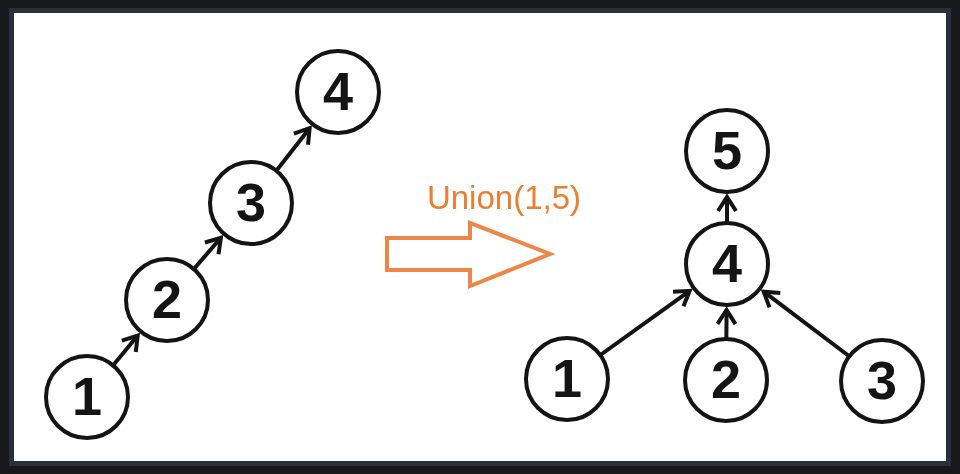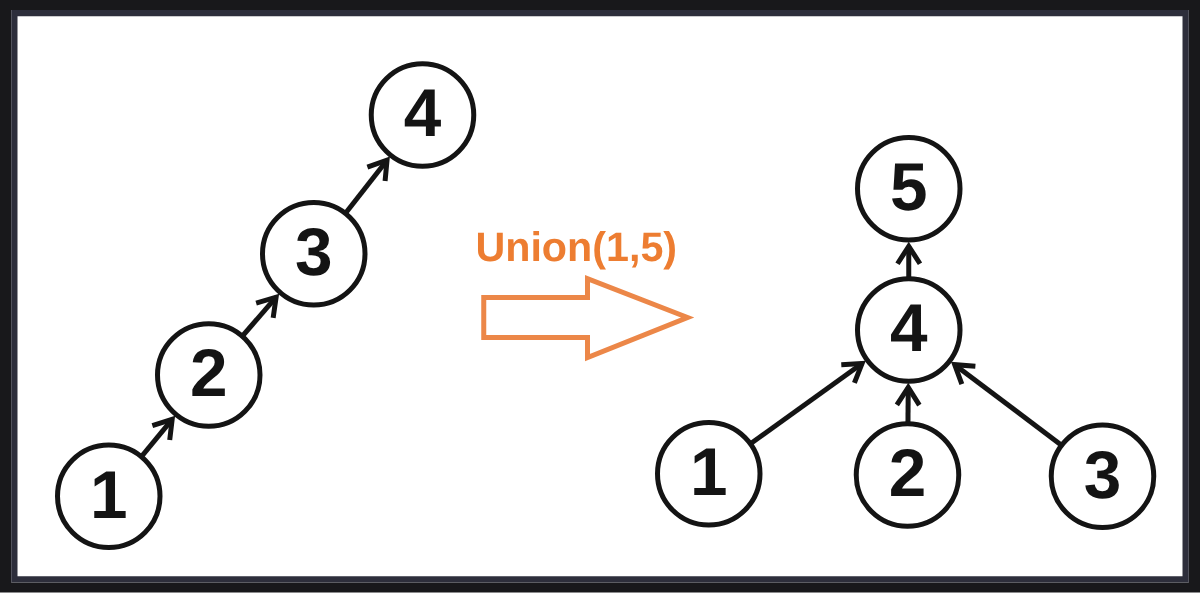--- a/index.html
+++ b/index.html
@@ -57,23 +57,23 @@
     font-weight: bold;
     color: #141414;
     line-height: 1;
     transform: translateY(-1px);
   }
   .union-label {
     position: absolute;
     left: 341px;
     top: 179px;
     width: 240px;
-    text-align: center;
+    text-align: right;
     font-size: 33px;
-    font-weight: bold;
+    font-weight: normal;
     color: #ED7D31;
     z-index: 2;
     letter-spacing: 0px;
   }
   .union-arrow {
     fill: none;
     stroke: #EC8748;
     stroke-width: 4;
     stroke-linejoin: miter;
   }

